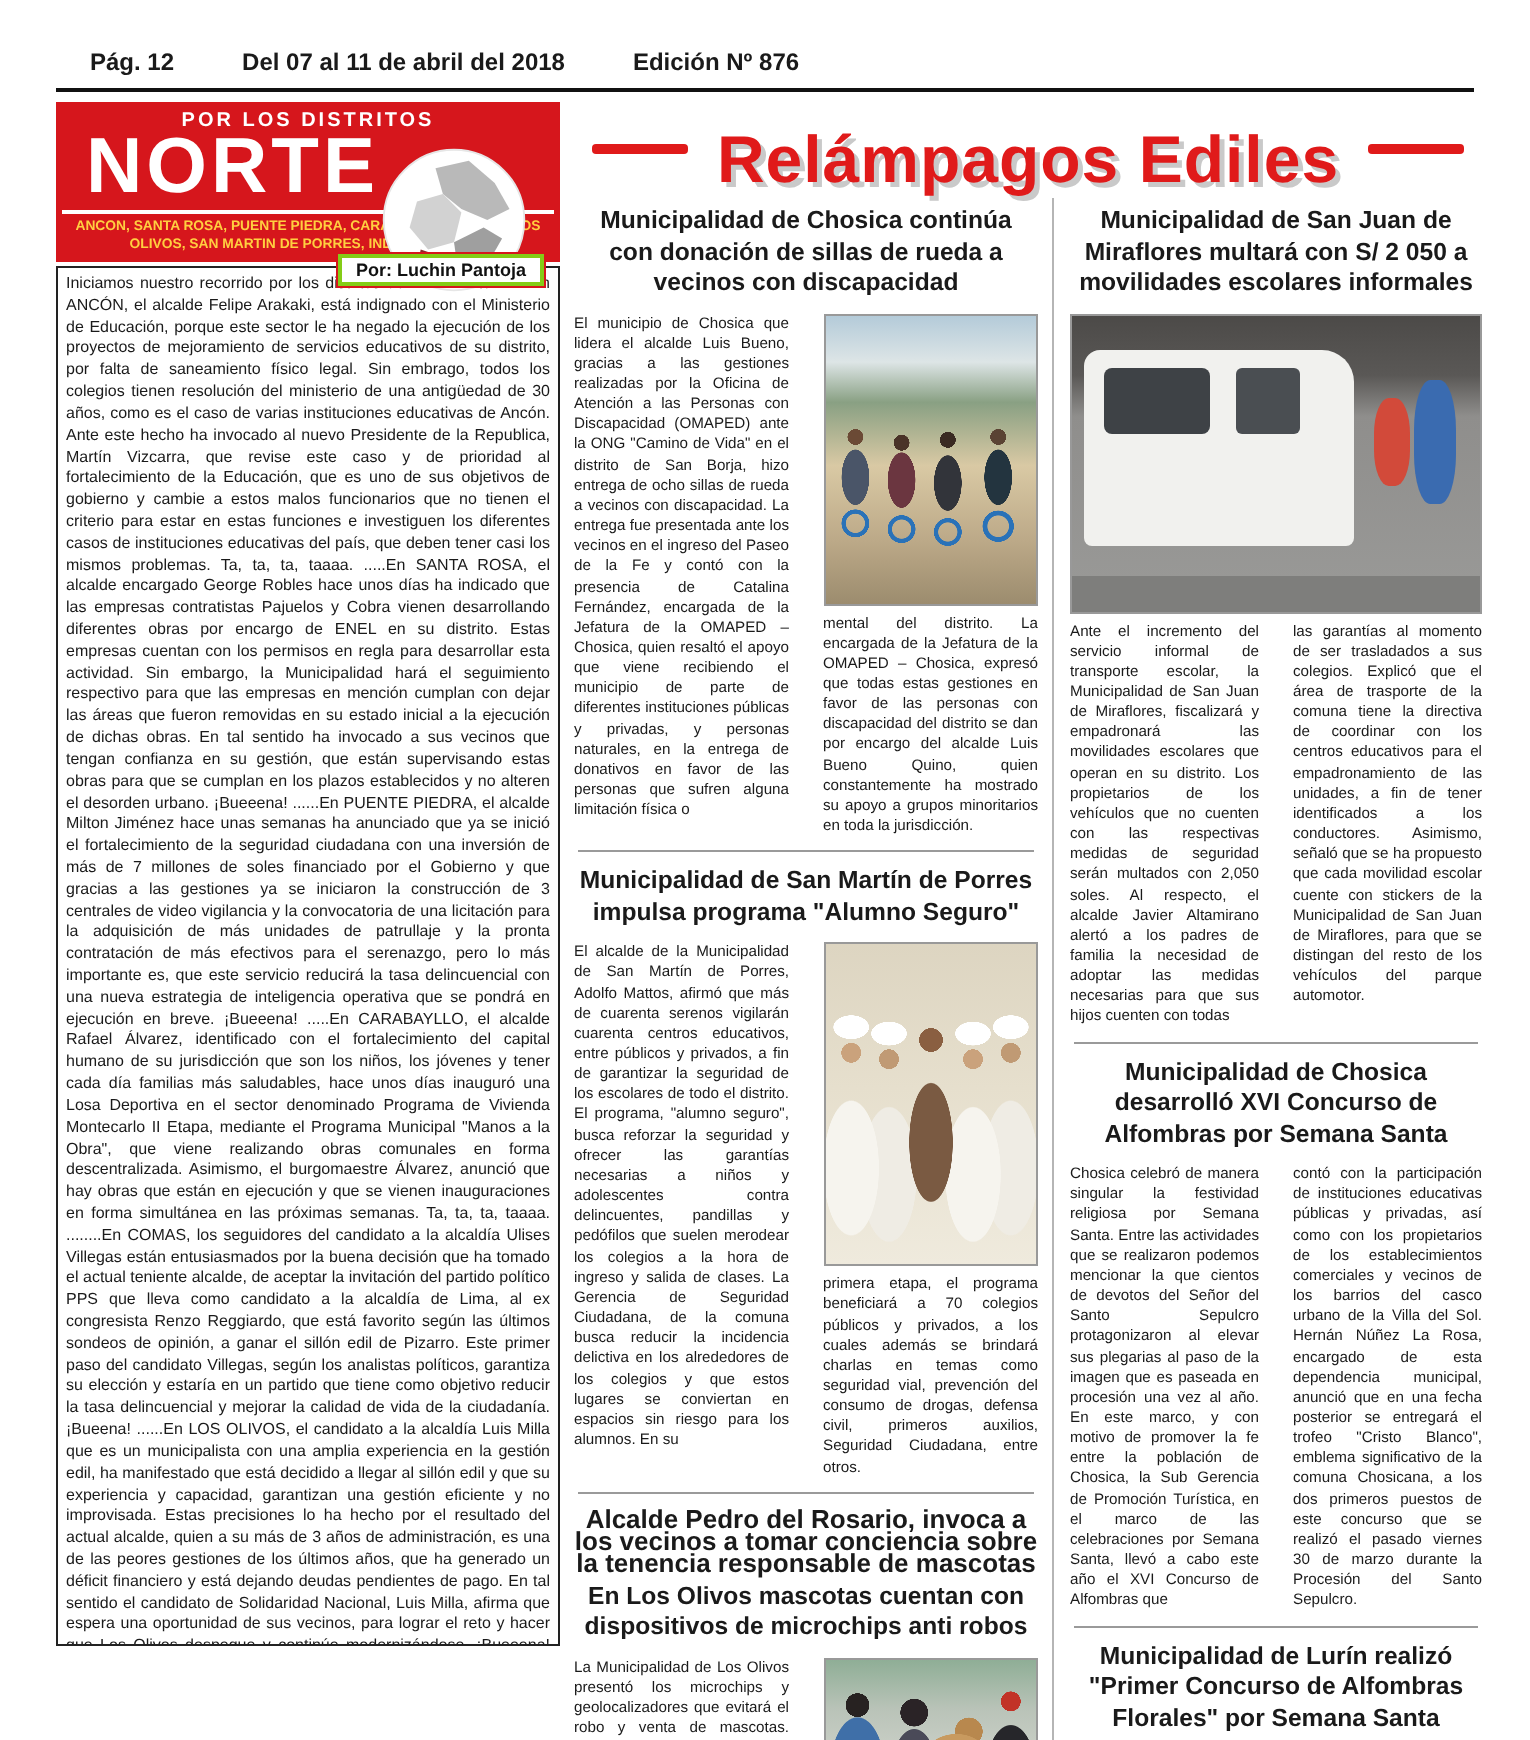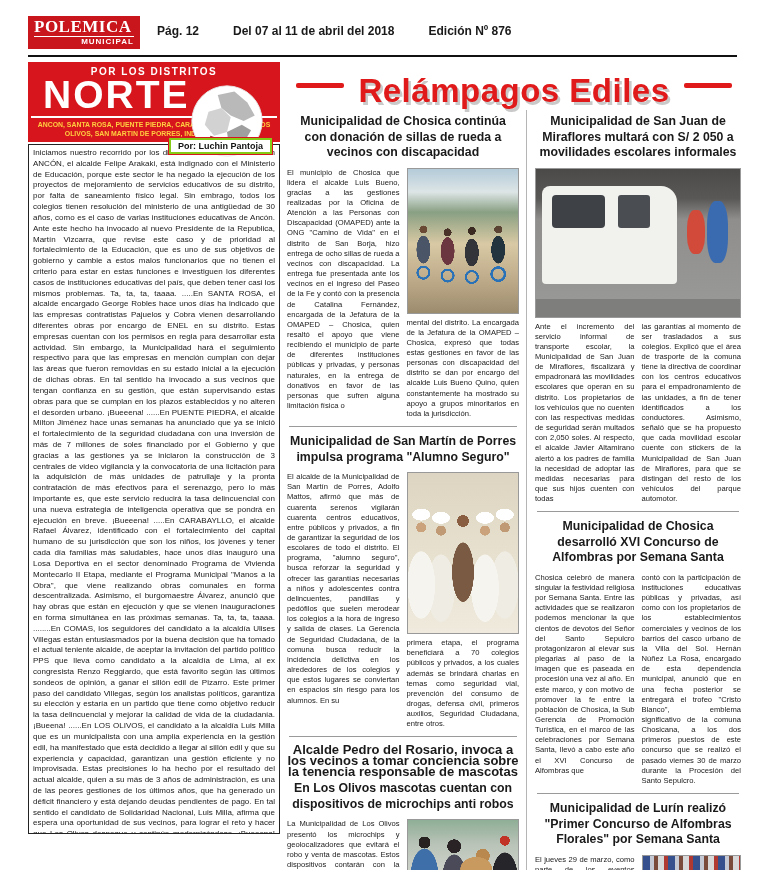--- a/index.html
+++ b/index.html
@@ -35,21 +35,21 @@
   .dash{width:48px;height:5px;background:#e01a1a;border-radius:2px;flex:none;}
   .stxt{color:#e01a1a;font-size:33px;font-weight:bold;letter-spacing:.5px;
         text-shadow:2.5px 2.5px 0 #c9c9c9;white-space:nowrap;margin-top:12px;}
   
   .acols{display:flex;align-items:flex-start;}
   .amid{width:232px;flex:none;padding-right:7px;}
   .aright{flex:1;min-width:0;border-left:1px solid #b5b5b5;padding-left:8px;}
   .sep{border-top:1px solid #9a9a9a;margin:7px 2px;}
   .headline{font-weight:bold;font-size:12.3px;line-height:15.5px;text-align:center;margin:4px 2px 7px 2px;}
   .kicker{font-weight:bold;font-size:13px;line-height:11px;text-align:center;margin:2px 0 1px 0;}
-  .body2{display:flex;gap:7px;font-size:7.6px;line-height:10.15px;text-align:justify;}
+  .body2{display:flex;gap:17px;font-size:7.6px;line-height:10.15px;text-align:justify;}
   .body2 .bc{flex:1;min-width:0;}
   .ph{width:100%;box-sizing:border-box;border:1px solid #999;margin-bottom:4px;}
   
   .ph-wheel{height:146px;background:
     radial-gradient(circle 8px at 14% 72%, rgba(0,0,0,0) 58%, #2a72b8 62% 86%, rgba(0,0,0,0) 88%),
     radial-gradient(circle 8px at 36% 74%, rgba(0,0,0,0) 58%, #2a72b8 62% 86%, rgba(0,0,0,0) 88%),
     radial-gradient(circle 8px at 58% 75%, rgba(0,0,0,0) 58%, #2a72b8 62% 86%, rgba(0,0,0,0) 88%),
     radial-gradient(circle 9px at 82% 73%, rgba(0,0,0,0) 58%, #2a72b8 62% 86%, rgba(0,0,0,0) 88%),
     radial-gradient(ellipse 7px 14px at 14% 56%, #4a5568 98%, rgba(0,0,0,0)),
     radial-gradient(ellipse 7px 14px at 36% 57%, #6b3640 98%, rgba(0,0,0,0)),
@@ -96,25 +96,20 @@
   .ph-carpet{height:116px;position:relative;background:
     repeating-linear-gradient(90deg,#35508c 0 7px,#c5c9d4 7px 11px,#7a4a3a 11px 15px,#d8d8d8 15px 21px,#b03a32 21px 25px),
     linear-gradient(#cfd8e0,#cfd8e0);background-size:100% 26%,100% 100%;background-repeat:no-repeat;}
 </style>
 </head>
 <body>
 
 <div class="page">
 
   <div class="hdr">
-    <div class="logo">
-      <div class="l1">POLEMICA</div>
-      <div class="rule"></div>
-      <div class="l2">MUNICIPAL</div>
-    </div>
     <div class="hmeta">
       <span>Pág. 12</span>
       <span>Del 07 al 11 de abril del 2018</span>
       <span>Edición Nº 876</span>
     </div>
   </div>
   <div class="hrule"></div>
 
   <div class="content">
 

